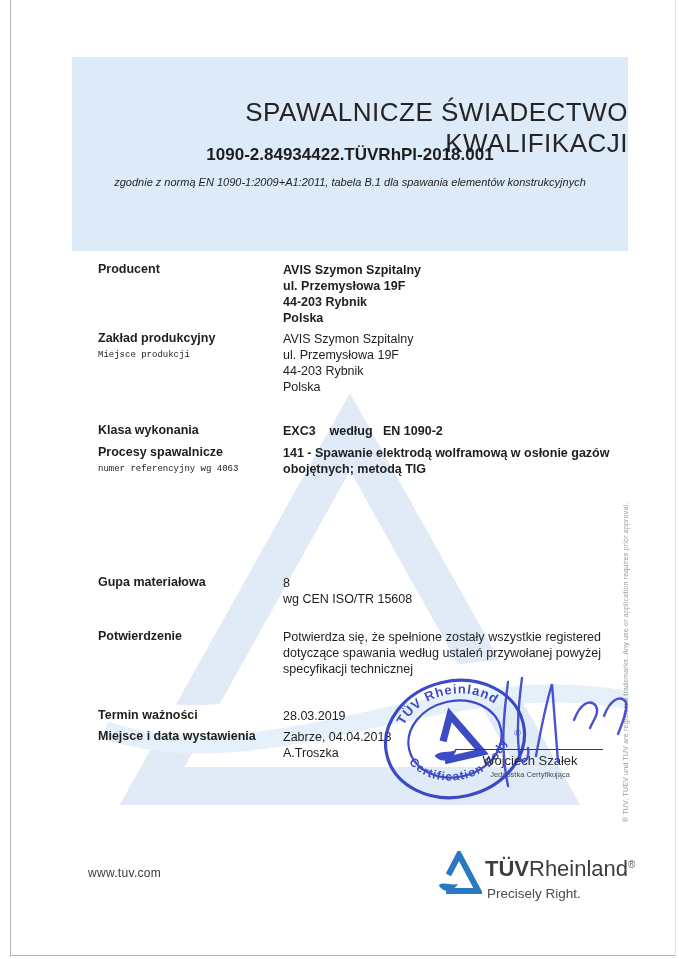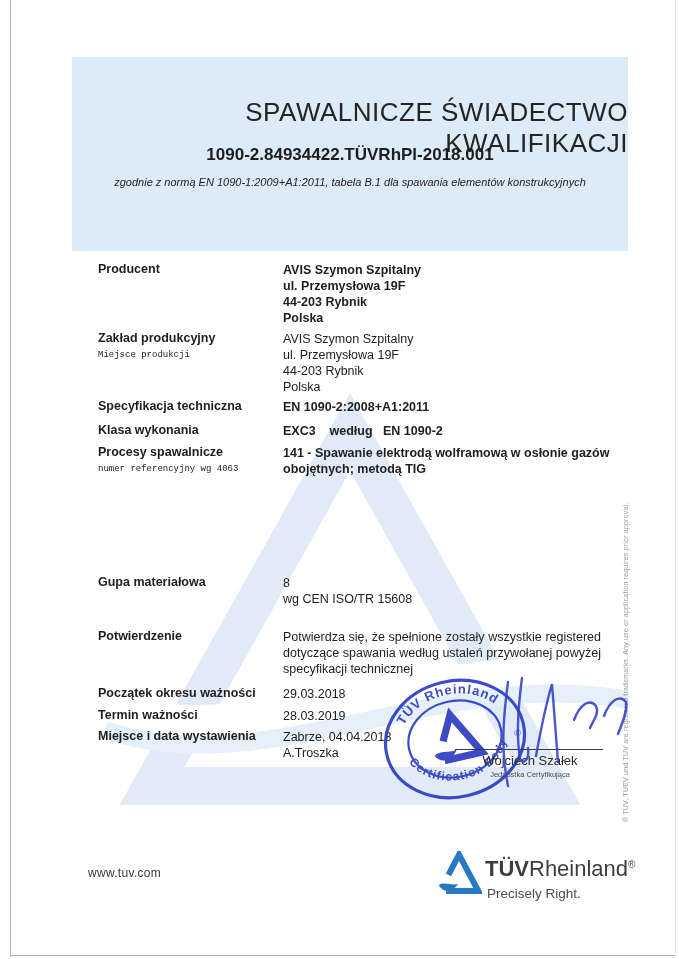--- a/index.html
+++ b/index.html
@@ -90,24 +90,20 @@
       <div class="sub">Miejsce produkcji</div>
     </div>
     <div class="val">
       <div>AVIS Szymon Szpitalny</div>
       <div>ul. Przemysłowa 19F</div>
       <div>44-203 Rybnik</div>
       <div>Polska</div>
     </div>
   </div>
 
-  <div class="row" style="top:399px">
-    <div class="lbl">Specyfikacja techniczna</div>
-    <div class="val bold">EN 1090-2:2008+A1:2011</div>
-  </div>
 
   <div class="row" style="top:423px">
     <div class="lbl">Klasa wykonania</div>
     <div class="val bold">EXC3&nbsp;&nbsp;&nbsp;&nbsp;według&nbsp;&nbsp;&nbsp;EN&nbsp;1090-2</div>
   </div>
 
   <div class="row" style="top:445px">
     <div class="lbl">
       <div>Procesy spawalnicze</div>
       <div class="sub">numer referencyjny wg 4063</div>
@@ -121,24 +117,20 @@
       <div>8</div>
       <div>wg CEN ISO/TR 15608</div>
     </div>
   </div>
 
   <div class="row" style="top:629px">
     <div class="lbl">Potwierdzenie</div>
     <div class="val just">Potwierdza się, że spełnione zostały wszystkie registered dotyczące spawania według ustaleń przywołanej powyżej specyfikacji technicznej</div>
   </div>
 
-  <div class="row" style="top:686px">
-    <div class="lbl">Początek okresu ważności</div>
-    <div class="val">29.03.2018</div>
-  </div>
 
   <div class="row" style="top:708px">
     <div class="lbl">Termin ważności</div>
     <div class="val">28.03.2019</div>
   </div>
 
   <div class="row" style="top:729px">
     <div class="lbl">Miejsce i data wystawienia</div>
     <div class="val">
       <div>Zabrze, 04.04.2018</div>

